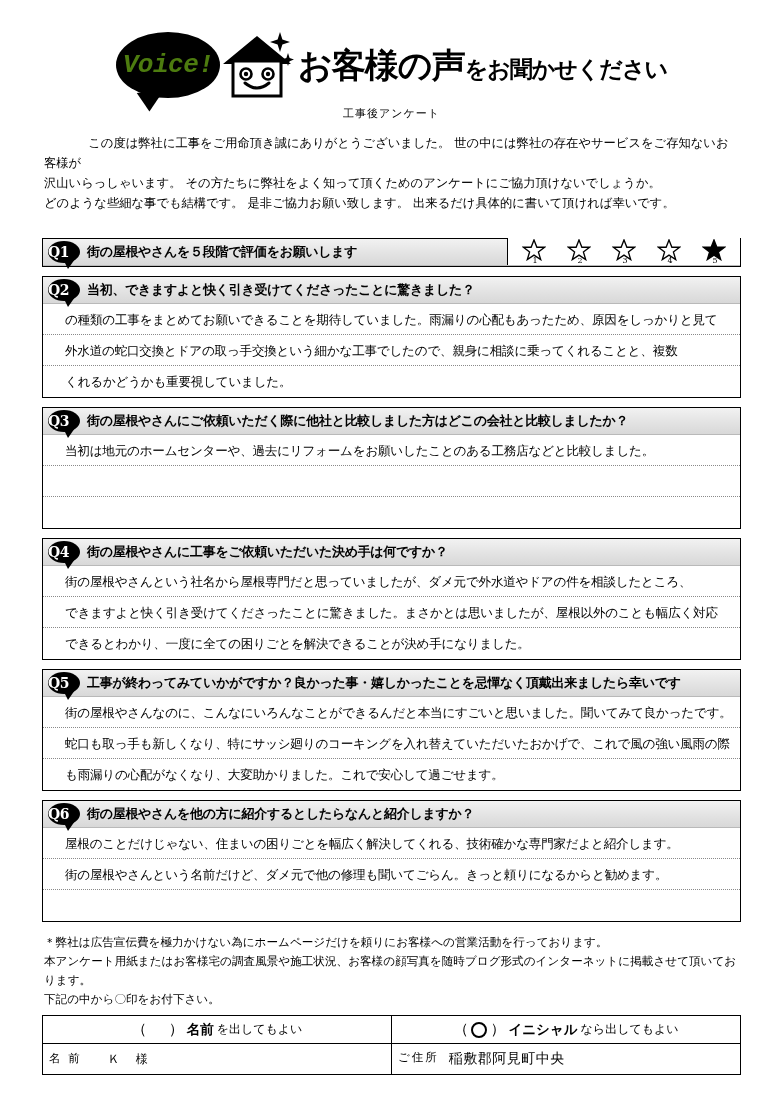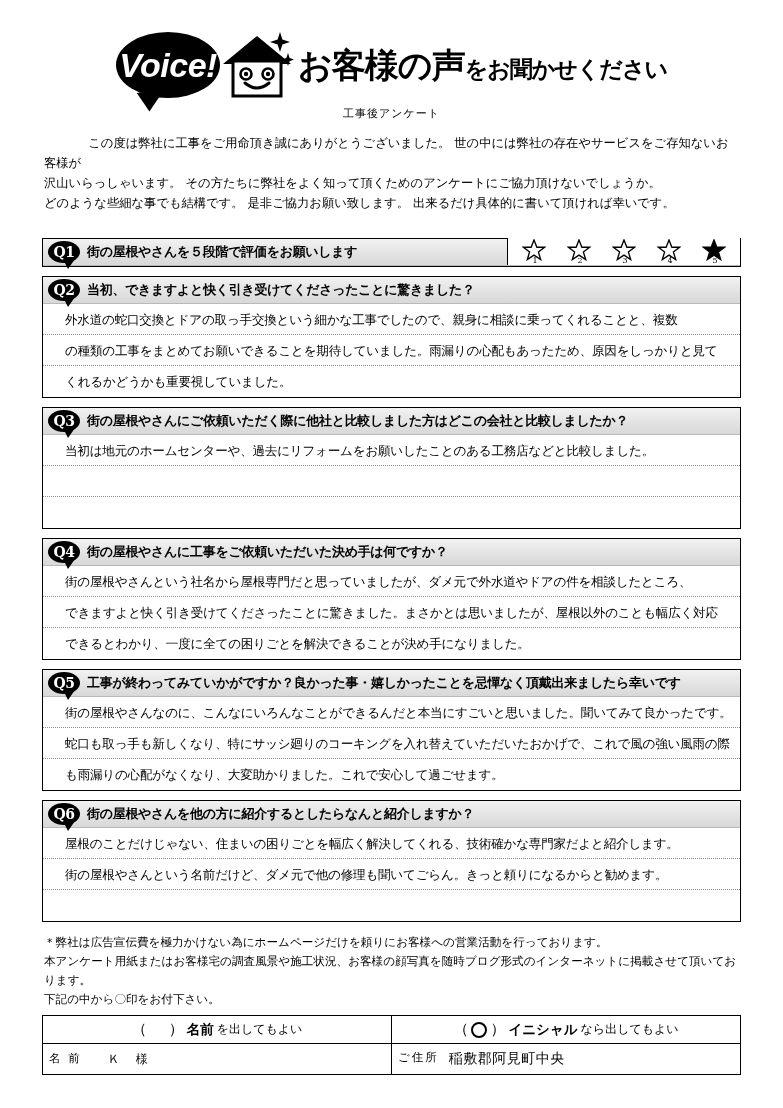--- a/index.html
+++ b/index.html
@@ -37,26 +37,26 @@
     width: 104px;
     height: 66px;
     background: #000;
     border-radius: 50% / 50%;
     display: flex;
     align-items: center;
     justify-content: center;
     flex: none;
   }
   .voice-bubble .voice-text {
-    color: #ffffff;
-    font-size: 34px;
+    color: #4d7c0f;
+    font-size: 26px;
     font-weight: bold;
     font-style: italic;
     letter-spacing: -0.5px;
-    font-family: Liberation Sans, sans-serif;
+    font-family: Liberation Mono, monospace;
   }
   .voice-bubble::after {
     content: "";
     position: absolute;
     bottom: -13px;
     left: 22px;
     width: 0;
     height: 0;
     border-left: 10px solid transparent;
     border-right: 18px solid transparent;
@@ -115,21 +115,21 @@
     border-bottom: 1px solid #b9b9b9;
   }
   .qbadge {
     position: relative;
     width: 32px;
     height: 22px;
     background: #000;
     border-radius: 50% / 50%;
     display: flex;
     align-items: center;
-    justify-content: center;
+    justify-content: flex-start;
     flex: none;
     margin-right: 7px;
   }
   .qbadge .qtext {
     color: #fff;
     font-size: 14px;
     font-weight: bold;
     letter-spacing: -0.5px;
     line-height: 1;
     font-family: "DejaVu Serif", "Liberation Serif", serif;
@@ -338,22 +338,22 @@
   </div>
 
   <div class="qblock">
     <div class="qhead">
       <div class="qbadge">
         <span class="qtext">Q2</span>
       </div>
       <span class="qlabel">当初、できますよと快く引き受けてくださったことに驚きました？</span>
     </div>
     <div class="qbody">
+      <div class="ansline">の種類の工事をまとめてお願いできることを期待していました。雨漏りの心配もあったため、原因をしっかりと見て</div>
       <div class="ansline">外水道の蛇口交換とドアの取っ手交換という細かな工事でしたので、親身に相談に乗ってくれることと、複数</div>
-      <div class="ansline">の種類の工事をまとめてお願いできることを期待していました。雨漏りの心配もあったため、原因をしっかりと見て</div>
       <div class="ansline">くれるかどうかも重要視していました。</div>
     </div>
   </div>
 
   <div class="qblock">
     <div class="qhead">
       <div class="qbadge">
         <span class="qtext">Q3</span>
       </div>
       <span class="qlabel">街の屋根やさんにご依頼いただく際に他社と比較しました方はどこの会社と比較しましたか？</span>

